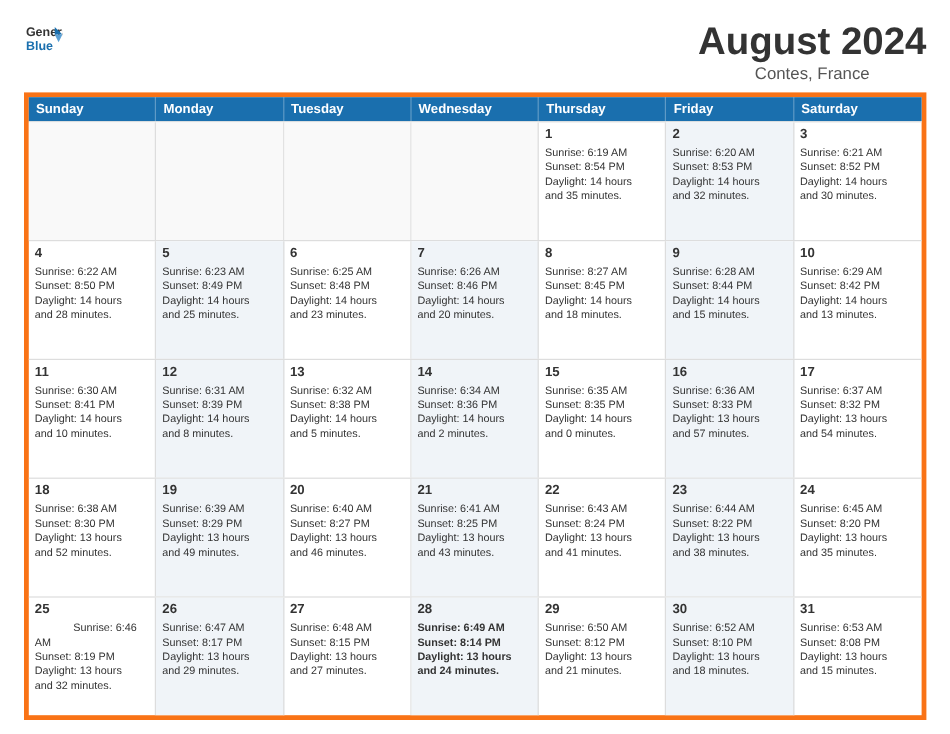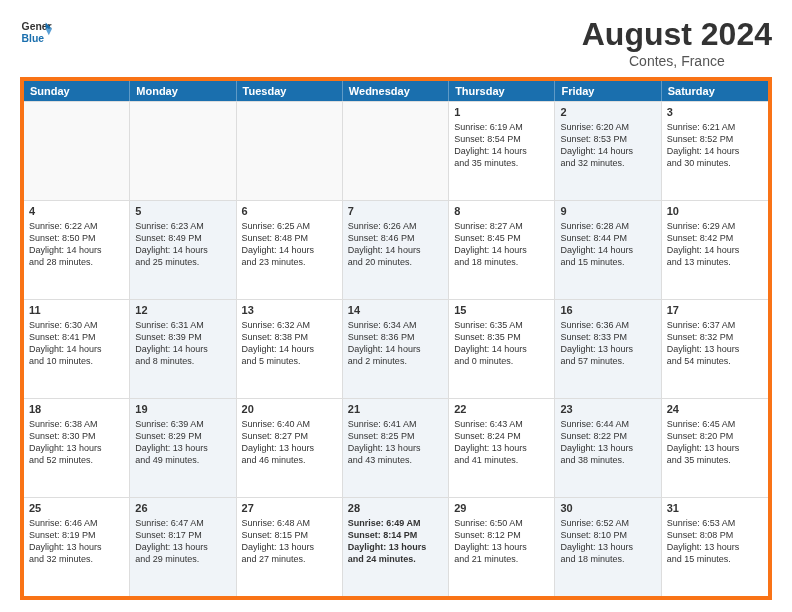--- a/index.html
+++ b/index.html
@@ -232,21 +232,21 @@
           <div class="cal-cell shaded"><span class="day-num">23</span><span style="white-space: pre-line;">Sunrise: 6:44 AM
 Sunset: 8:22 PM
 Daylight: 13 hours
 and 38 minutes.</span></div>
           <div class="cal-cell"><span class="day-num">24</span><span style="white-space: pre-line;">Sunrise: 6:45 AM
 Sunset: 8:20 PM
 Daylight: 13 hours
 and 35 minutes.</span></div>
         </div>
         <div class="cal-row">
-          <div class="cal-cell"><span class="day-num">25</span><span style="white-space: pre-line;">Sunrise: 6:46 AM
+          <div class="cal-cell"><span class="day-num">25</span><span style="white-space: pre-line; margin-left: 32px;">Sunrise: 6:46 AM
 Sunset: 8:19 PM
 Daylight: 13 hours
 and 32 minutes.</span></div>
           <div class="cal-cell shaded"><span class="day-num">26</span><span style="white-space: pre-line;">Sunrise: 6:47 AM
 Sunset: 8:17 PM
 Daylight: 13 hours
 and 29 minutes.</span></div>
           <div class="cal-cell"><span class="day-num">27</span><span style="white-space: pre-line;">Sunrise: 6:48 AM
 Sunset: 8:15 PM
 Daylight: 13 hours

